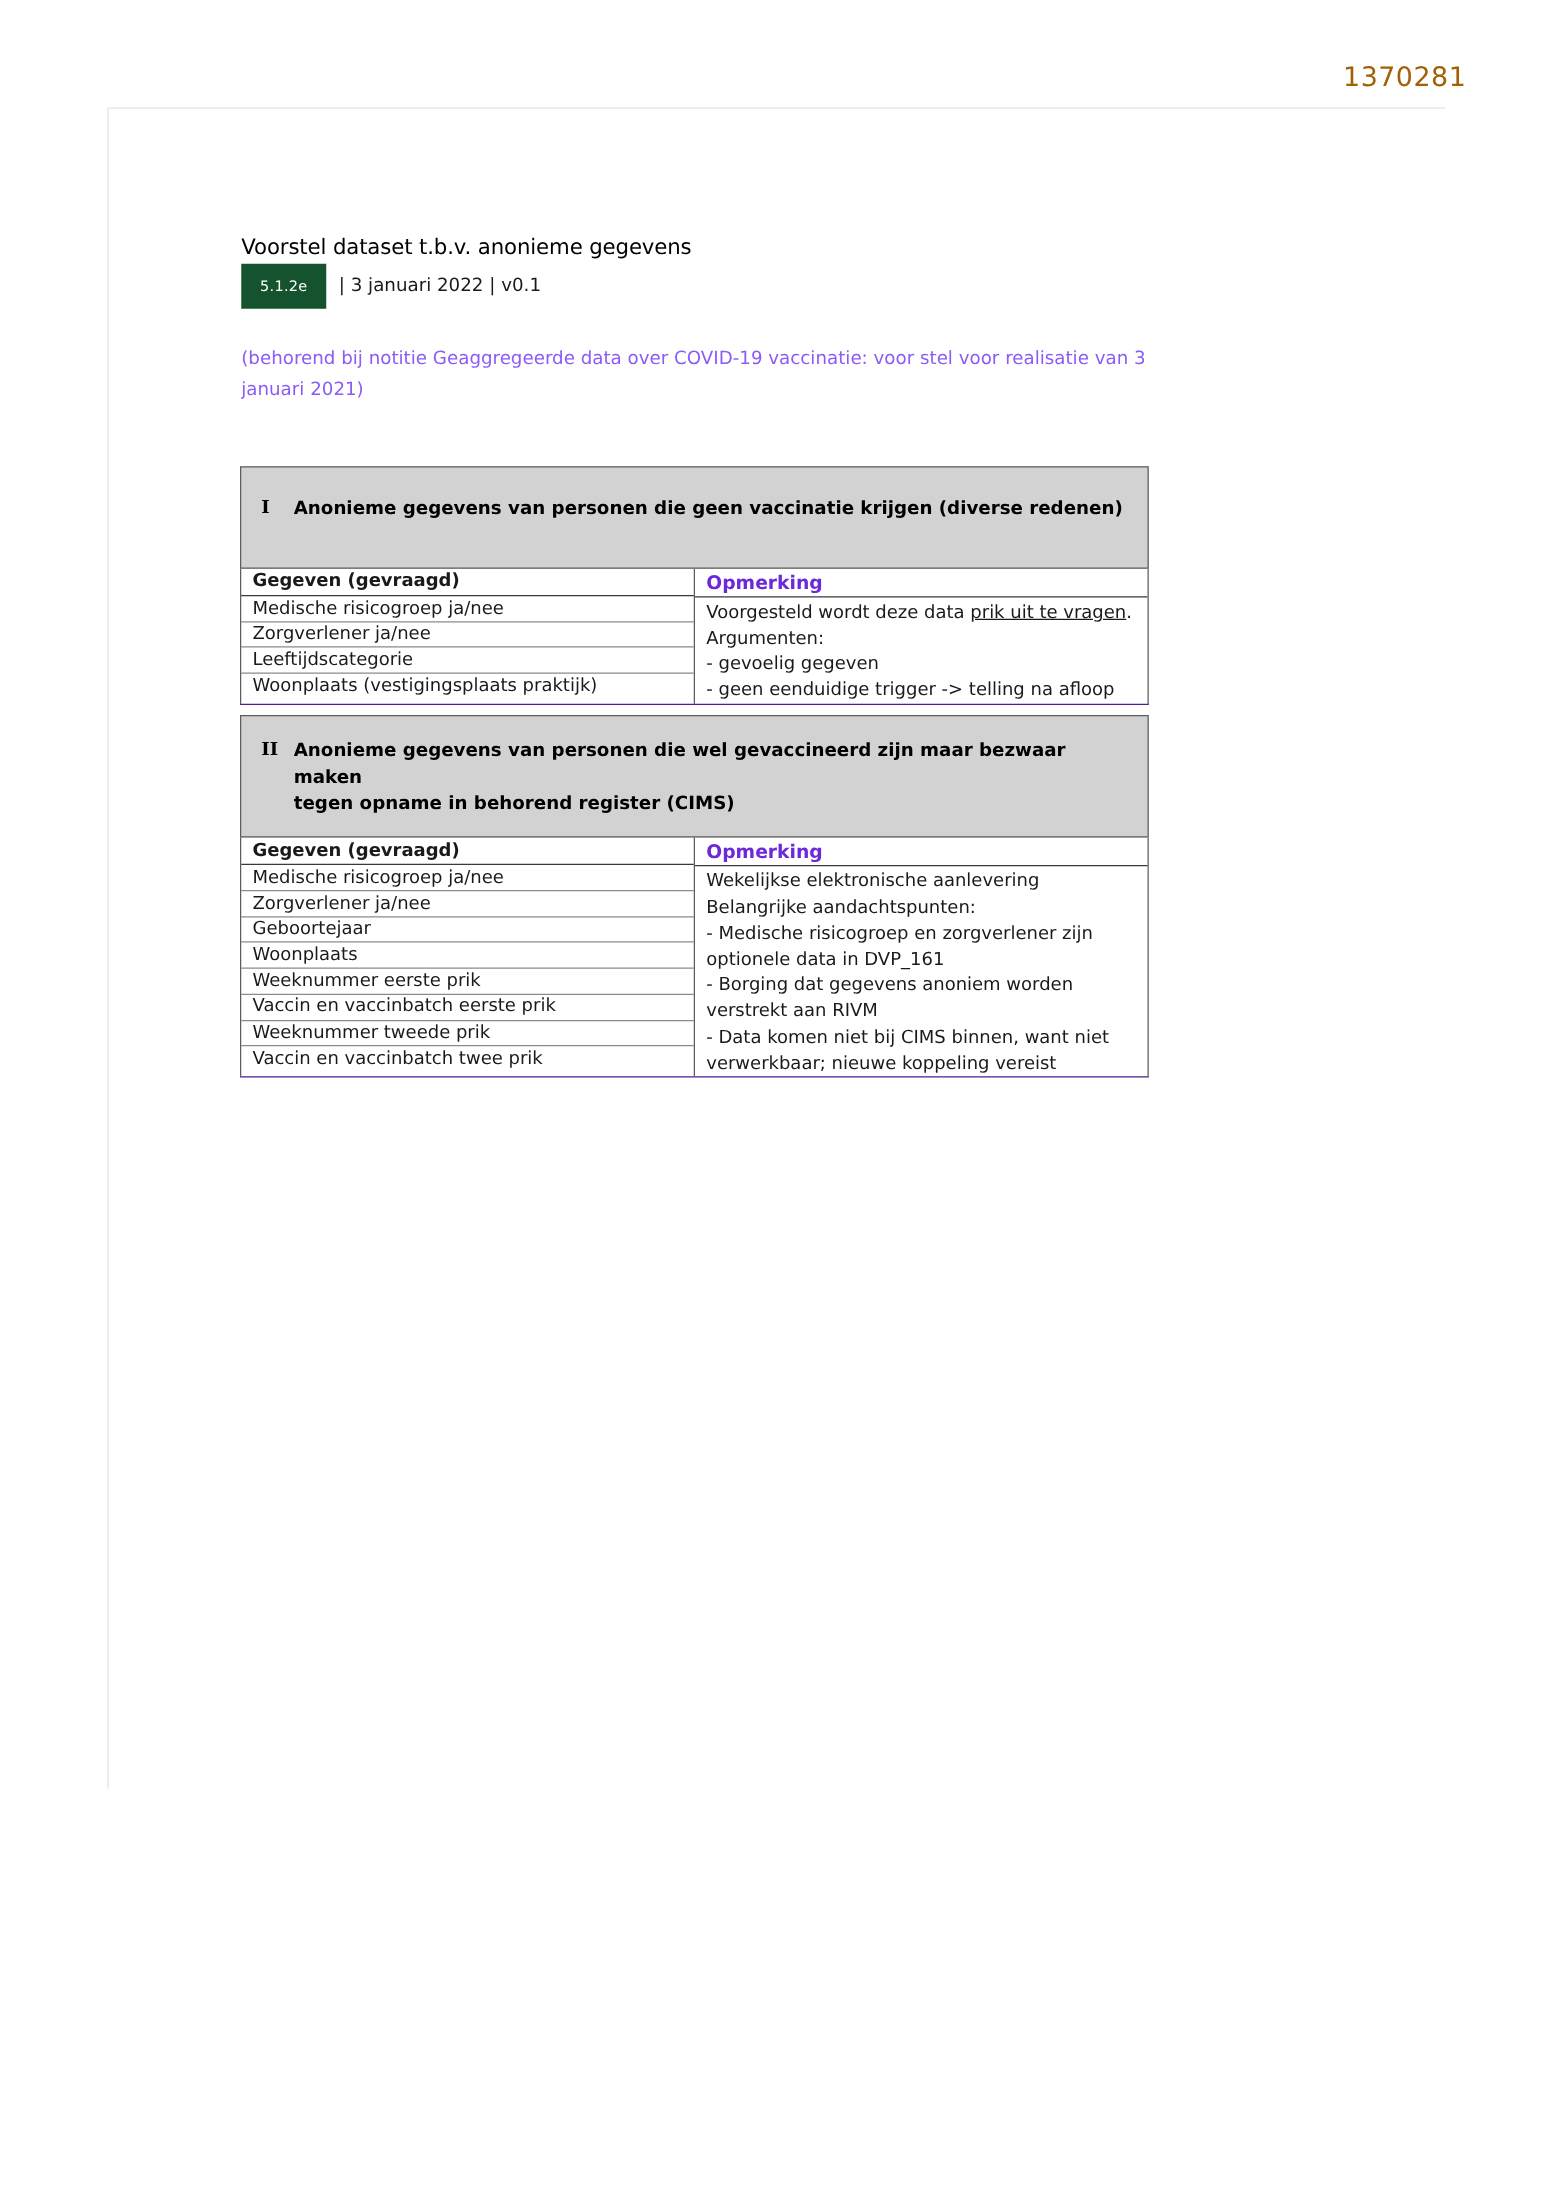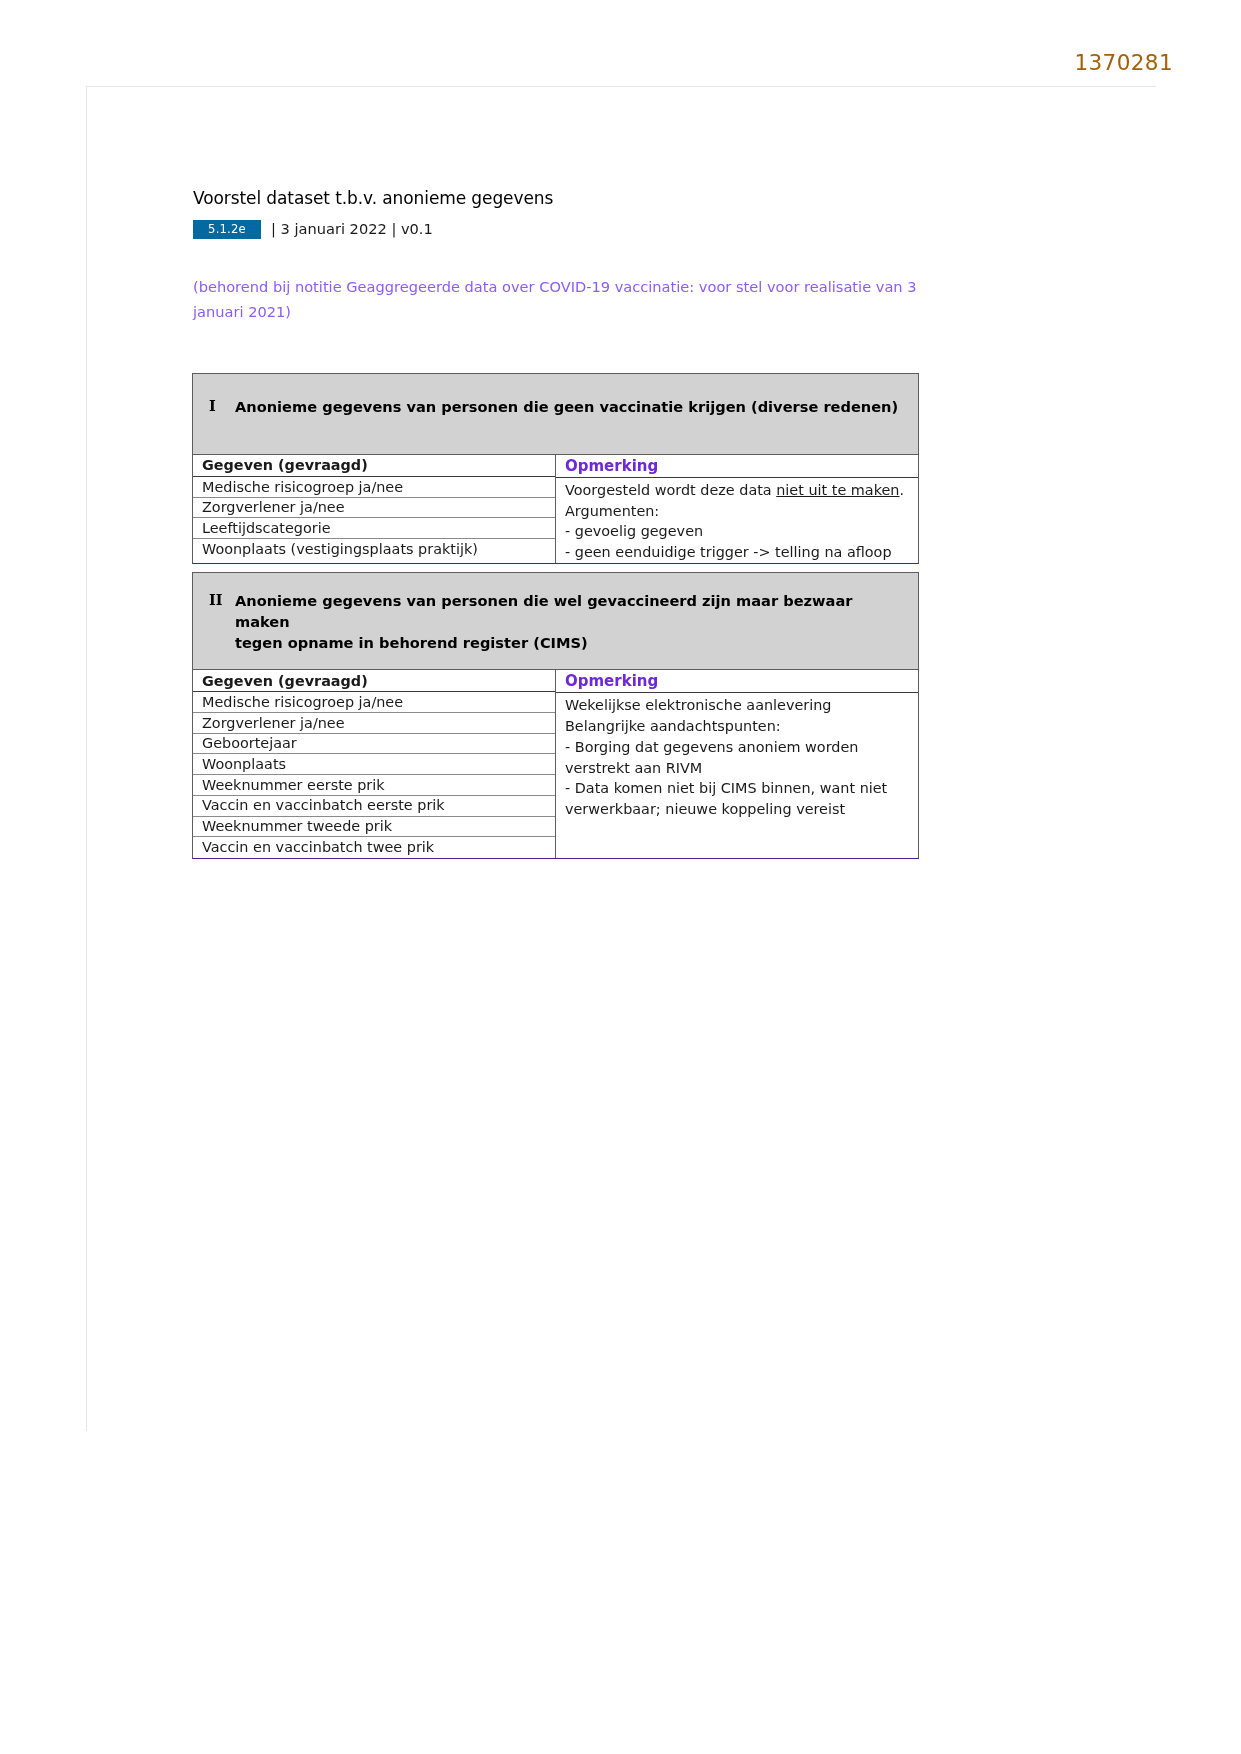--- a/index.html
+++ b/index.html
@@ -75,25 +75,25 @@
   .byline {
     display: flex;
     align-items: center;
     margin: 0 0 0 0;
     height: 22px;
   }
   .redaction {
     display: inline-flex;
     align-items: center;
     justify-content: center;
-    background: #0369a1;
+    background: #14532d;
     color: #ffffff;
     font-size: 11.6px;
     width: 68px;
-    height: 19px;
+    height: 36px;
     letter-spacing: 0.2px;
     margin-right: 10px;
     flex: 0 0 auto;
   }
   .byline-text {
     font-size: 14.6px;
     color: #1a1a1a;
     line-height: 1;
     white-space: nowrap;
   }
@@ -247,21 +247,21 @@
         <div class="cell header-cell">Gegeven (gevraagd)</div>
         <div class="cell">Medische risicogroep ja/nee</div>
         <div class="cell">Zorgverlener ja/nee</div>
         <div class="cell">Leeftijdscategorie</div>
         <div class="cell last">Woonplaats (vestigingsplaats praktijk)</div>
       </div>
       <div class="col-right">
         <div class="remark-header">Opmerking</div>
         <div class="remark-body">
           <div class="remark-line">
-            <span>Voorgesteld wordt deze data </span><u class="ul">niet uit te maken</u><span>.</span>
+            <span>Voorgesteld wordt deze data </span><u class="ul">prik uit te vragen</u><span>.</span>
           </div>
           <div class="remark-line">Argumenten:</div>
           <div class="remark-line">- gevoelig gegeven</div>
           <div class="remark-line">- geen eenduidige trigger -&gt; telling na afloop</div>
         </div>
       </div>
     </div>
 
     <div class="spacer-8"></div>
 
@@ -285,20 +285,21 @@
         <div class="cell">Weeknummer eerste prik</div>
         <div class="cell">Vaccin en vaccinbatch eerste prik</div>
         <div class="cell">Weeknummer tweede prik</div>
         <div class="cell last">Vaccin en vaccinbatch twee prik</div>
       </div>
       <div class="col-right">
         <div class="remark-header">Opmerking</div>
         <div class="remark-body">
           <div class="remark-line">Wekelijkse elektronische aanlevering</div>
           <div class="remark-line">Belangrijke aandachtspunten:</div>
+          <div class="remark-line wrap">- Medische risicogroep en zorgverlener zijn optionele data in DVP_161</div>
           <div class="remark-line wrap">- Borging dat gegevens anoniem worden verstrekt aan RIVM</div>
           <div class="remark-line wrap">- Data komen niet bij CIMS binnen, want niet verwerkbaar; nieuwe koppeling vereist</div>
         </div>
       </div>
     </div>
 
   </div>
 </div>
 
 </body></html>

